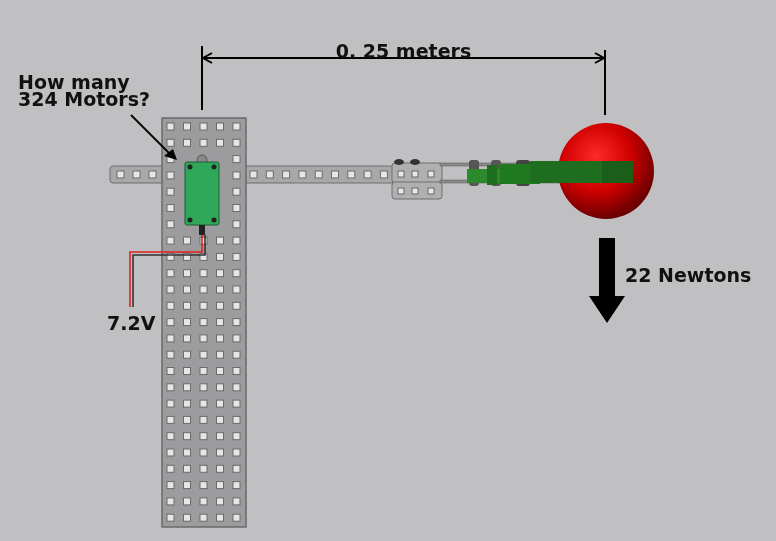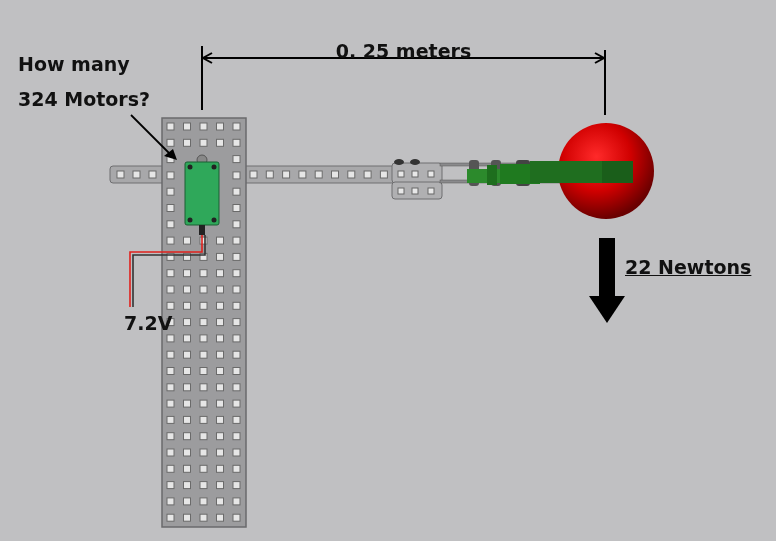--- a/index.html
+++ b/index.html
@@ -219,16 +219,16 @@
     <polygon points="177,160 164,156 173,149" fill="#000"></polygon>
   </g>
 
   <g>
     <rect x="599" y="238" width="16" height="60" fill="#000"></rect>
     <polygon points="589,296 625,296 607,323" fill="#000"></polygon>
   </g>
 </svg>
 
 <div class="label" style="left:202px;top:40px;width:403px;text-align:center;">0. 25 meters</div>
-<div class="label" style="left:18px;top:53px;">How many</div>
+<div class="label" style="left:18px;top:71px;">How many</div>
 <div class="label" style="left:18px;top:88px;">324 Motors?</div>
-<div class="label" style="left:124px;top:312px;">7.2V</div>
-<div class="label" style="left:625px;top:256px;text-decoration:underline;">22 Newtons</div>
+<div class="label" style="left:107px;top:312px;">7.2V</div>
+<div class="label" style="left:625px;top:264px;">22 Newtons</div>
 
 </body></html>

